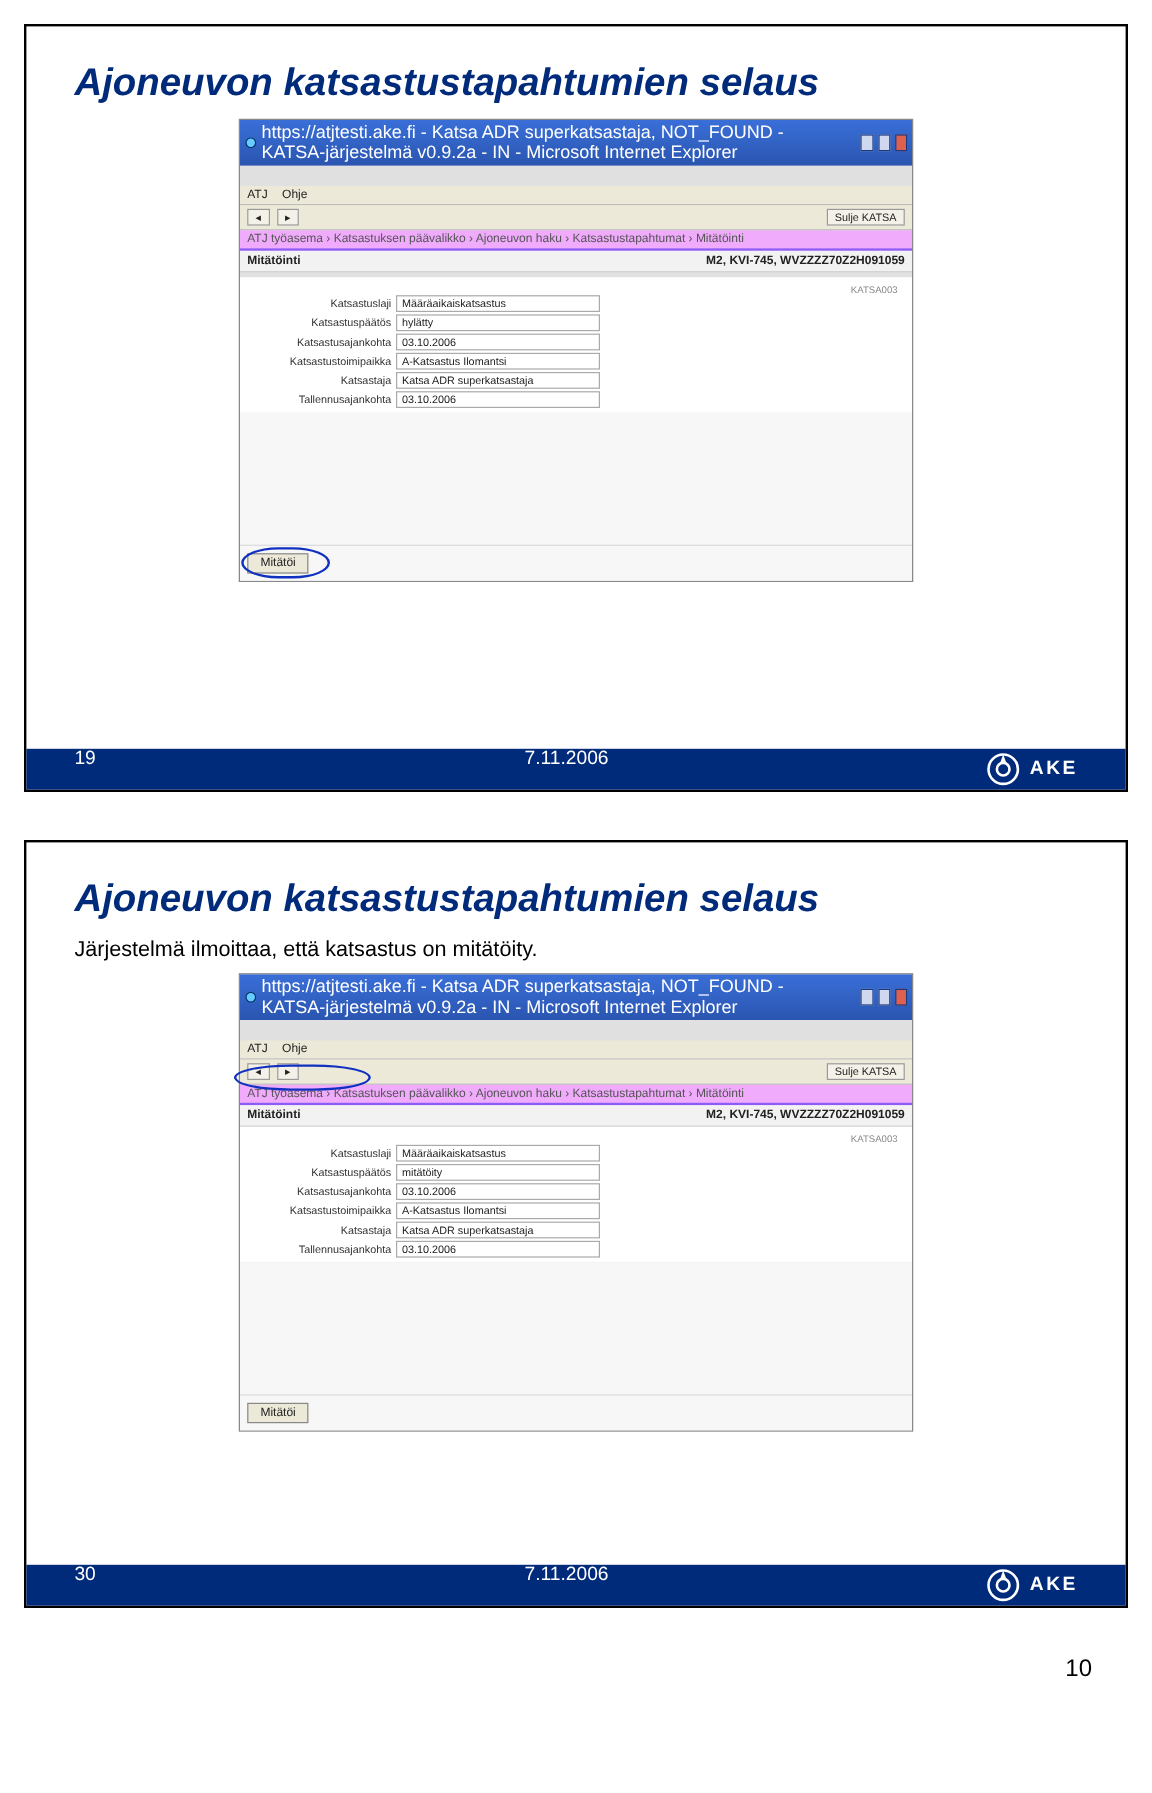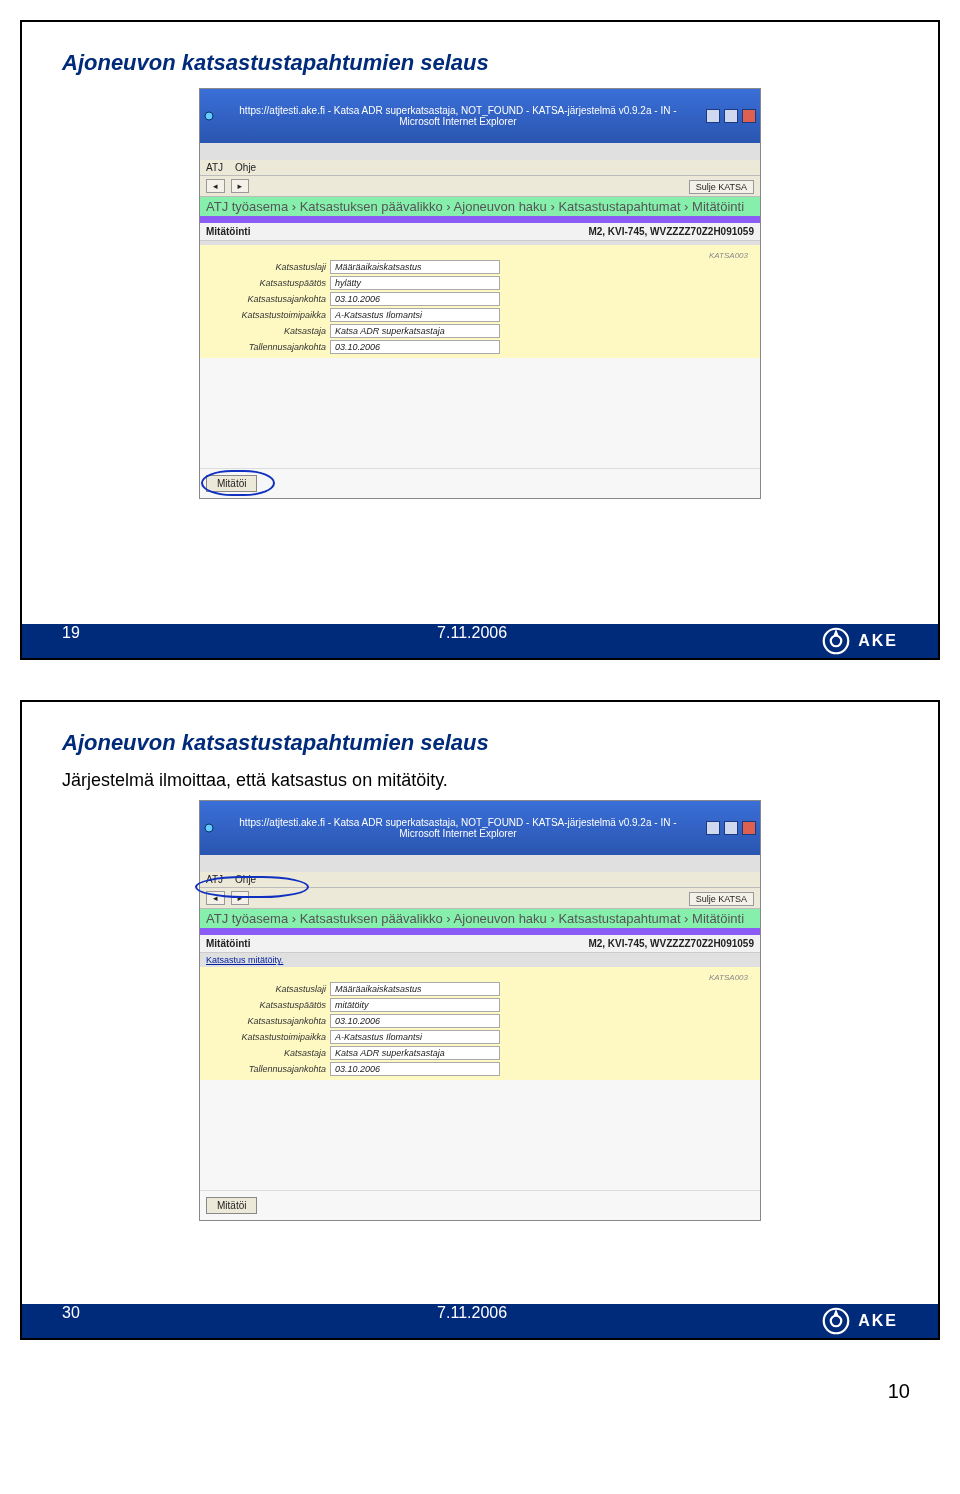--- a/index.html
+++ b/index.html
@@ -1,34 +1,34 @@
 <!DOCTYPE html>
 <html><head>
 <meta charset="utf-8">
 <style>
   body { margin:0; padding:20px; background:#fff; font-family:Arial,Helvetica,sans-serif; width:960px; box-sizing:border-box; }
   .slide { border:2px solid #000; margin-bottom:40px; background:#fff; position:relative; height:640px; box-sizing:border-box; }
   .slide-inner { padding:28px 40px 0 40px; }
-  h2.title { color:#002a7a; font-size:22px; margin:0 0 12px 0; font-weight:bold; font-style:italic; }
+  h2.title { color:#002a7a; font-size:32px; margin:0 0 12px 0; font-weight:bold; font-style:italic; }
   .body-text { color:#000; font-size:18px; margin:0 0 8px 0; line-height:1.35; }
   .body-text b { font-weight:bold; }
   .screenshot-wrap { display:flex; justify-content:center; margin-top:4px; }
   .ie-window { width:560px; background:#e0e0e0; border:1px solid #888; font-size:10px; color:#222; }
-  .ie-title { background:linear-gradient(#3a6fd8,#2a55b0); color:#fff; padding:16px 4px; display:flex; align-items:center; gap:4px; font-size:10px;text-align:center; }
+  .ie-title { background:linear-gradient(#3a6fd8,#2a55b0); color:#fff; padding:2px 4px; display:flex; align-items:center; gap:4px; font-size:15px; }
   .ie-title .sp { flex:1; }
   .wb { width:14px; height:12px; background:#d0d8f0; border:1px solid #1a3a80; display:inline-block; }
   .wb.close { background:#e06050; }
   .ie-title svg{flex-shrink:0;}
   .ie-menu { background:#ece9d8; padding:2px 6px; font-size:10px; border-bottom:1px solid #bbb; display:flex; gap:12px;margin-top:17px;}
   .ie-tool { background:#ece9d8; padding:3px 6px; border-bottom:1px solid #bbb; display:flex; align-items:center; gap:6px;}
   .ie-tool .right{margin-left:auto;}
   .btn-small{background:#f4f2e8;border:1px solid #999;padding:1px 6px;font-size:9px;}
-  .crumb{background:#86efac;padding:2px 6px;font-size:13px;color:#555;border-bottom:7px solid #8b5cf6;}
+  .crumb{background:#f0abfc;padding:2px 6px;font-size:10px;color:#555;border-bottom:2px solid #8b5cf6;}
   .hdr-row{display:flex;justify-content:space-between;background:#f2f2f2;padding:3px 6px;font-size:10px;font-weight:bold;border-bottom:1px solid #ccc;}
-  .content{background:#fef9c3;padding:6px 6px 2px 6px;font-style:italic;}
+  .content{background:#ffffff;padding:6px 6px 2px 6px;}
   .ref{font-size:8px;color:#888;text-align:right;padding-right:6px;}
   .field-row{display:flex;align-items:center;margin-bottom:2px;}
   .field-row label{width:120px;text-align:right;font-size:9px;padding-right:4px;color:#333;}
   .field-row .val{border:1px solid #aaa;background:#fff;padding:1px 4px;font-size:9px;min-width:160px;display:inline-block;}
   .spacer{height:110px;background:#f7f7f7;}
   .btn-mit{display:inline-block;background:#ece9d8;border:1px solid #888;padding:2px 10px;font-size:10px;margin:6px;text-align:right;}
   .circle{border:2px solid #1030c0;border-radius:50%/60%;position:absolute;pointer-events:none;}
   .status-msg{color:#0020a0;font-size:9px;padding:2px 6px;text-decoration:underline;}
   .footer{position:absolute;bottom:0;left:0;right:0;height:34px;background:#002a7a;color:#fff;display:flex;padding:0 40px;font-size:16px;}
   .footer .sn{width:60px;}
@@ -149,21 +149,20 @@
             <div class="ie-tool">
               <span class="btn-small">◂</span>
               <span class="btn-small">▸</span>
               <span class="right"><span class="btn-small">Sulje KATSA</span></span>
             </div>
             <div class="crumb">ATJ työasema › Katsastuksen päävalikko › Ajoneuvon haku › Katsastustapahtumat › Mitätöinti</div>
             <div class="hdr-row">
               <span>Mitätöinti</span>
               <span>M2, KVI-745, WVZZZZ70Z2H091059</span>
             </div>
-            <div class="status-msg">Katsastus mitätöity.</div>
             <div class="content">
               <div class="ref">KATSA003</div>
               <div class="field-row">
                   <label>Katsastuslaji</label>
                   <span class="val">Määräaikaiskatsastus</span>
                 </div>
               <div class="field-row">
                   <label>Katsastuspäätös</label>
                   <span class="val">mitätöity</span>
                 </div>

